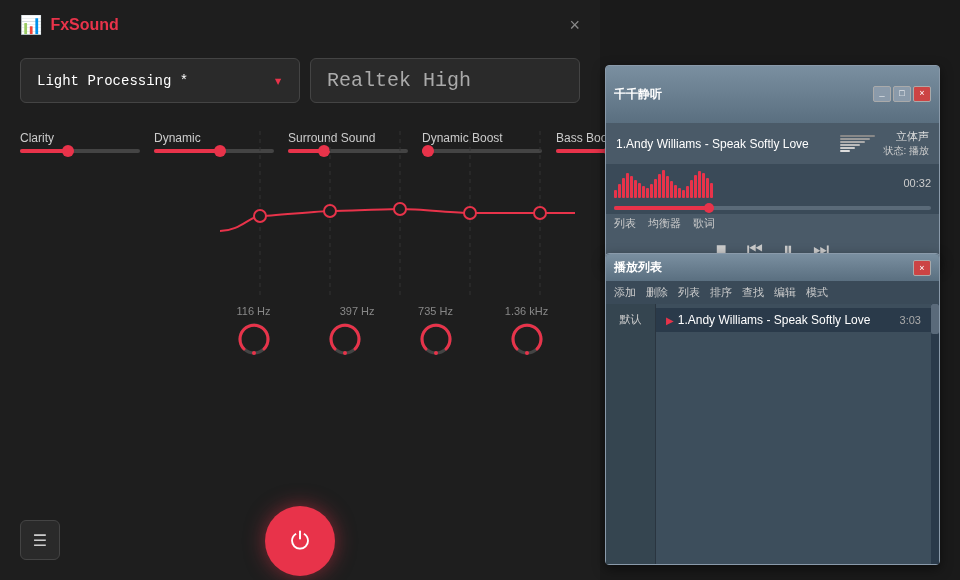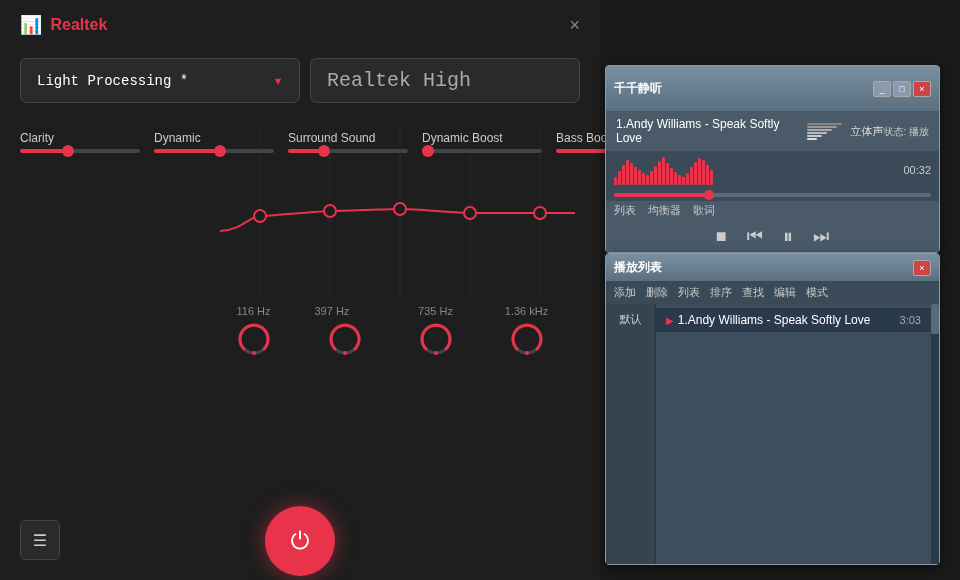--- a/index.html
+++ b/index.html
@@ -191,25 +191,26 @@
       top: 65px;
       left: 605px;
       width: 335px;
       background: #6b7f8f;
       border: 1px solid #8a9aaa;
       border-radius: 4px;
       box-shadow: 0 4px 12px rgba(0,0,0,0.5);
     }
     .player-titlebar {
       background: linear-gradient(to bottom, #7a8fa0, #5a6f80);
-      padding: 14px 8px;
-      display: flex;
-      align-items: flex-end;
+      padding: 20px 8px;
+      display: flex;
+      align-items: flex-start;
       justify-content: space-between;
       border-radius: 4px 4px 0 0;
+      font-family: Liberation Mono, monospace;
     }
     .player-title {
       color: #fff;
       font-size: 12px;
       font-weight: bold;
     }
     .player-win-btns {
       display: flex;
       gap: 2px;
     }
@@ -422,21 +423,21 @@
     }
   </style>
 </head>
 <body>
 
 <div class="fxsound-window">
 
   <div class="header">
     <div class="logo">
       <span class="logo-icon">📊</span>
-      <span>Realtek</span>
+      <span>FxSound</span>
     </div>
     <button class="close-btn">×</button>
   </div>
 
   <div class="preset-bar">
     <div class="preset-dropdown">
       <span>Light Processing *</span>
       <span class="chevron">▾</span>
     </div>
     <div class="output-label">Realtek High</div>
@@ -511,21 +512,21 @@
         <div style="text-align:center; width:60px;">
           <div style="color:#888;font-size:11px;margin-bottom:4px;">116 Hz</div>
           <div style="position:relative;width:36px;height:36px;margin:0 auto;">
             <svg viewBox="0 0 36 36" width="36" height="36">
               <circle cx="18" cy="18" r="14" fill="none" stroke="#444" stroke-width="3"></circle>
               <path d="M 8 28 A 14 14 0 1 1 28 28" fill="none" stroke="#e8334a" stroke-width="3" stroke-linecap="round"></path>
               <circle cx="18" cy="32" r="2" fill="#e8334a"></circle>
             </svg>
           </div>
         </div>
-        <div style="text-align:left; width:60px;">
+        <div style="text-align:right; width:60px;">
           <div style="color:#888;font-size:11px;margin-bottom:4px;">397 Hz</div>
           <div style="position:relative;width:36px;height:36px;margin:0 auto;">
             <svg viewBox="0 0 36 36" width="36" height="36">
               <circle cx="18" cy="18" r="14" fill="none" stroke="#444" stroke-width="3"></circle>
               <path d="M 8 28 A 14 14 0 1 1 28 28" fill="none" stroke="#e8334a" stroke-width="3" stroke-linecap="round"></path>
               <circle cx="18" cy="32" r="2" fill="#e8334a"></circle>
             </svg>
           </div>
         </div>
         <div style="text-align:center; width:60px;">
@@ -575,21 +576,21 @@
     <div style="display:flex;flex-direction:column;align-items:flex-end;gap:2px;">
       <div style="display:flex;flex-direction:column;gap:1px;">
         <div class="vbar" style="width:35px;height:2px;background:#888;"></div>
         <div class="vbar" style="width:30px;height:2px;background:#999;"></div>
         <div class="vbar" style="width:25px;height:2px;background:#aaa;"></div>
         <div class="vbar" style="width:20px;height:2px;background:#bbb;"></div>
         <div class="vbar" style="width:15px;height:2px;background:#ccc;"></div>
         <div class="vbar" style="width:10px;height:2px;background:#ddd;"></div>
       </div>
     </div>
-    <div style="margin-left:8px;display:flex;align-items:flex-end;text-align:right;">
+    <div style="margin-left:8px;display:flex;flex-direction:column;align-items:flex-end;text-align:right;">
       <span style="color:#ddd;font-size:11px;">立体声</span>
       <span style="color:#ccc;font-size:10px;">状态: 播放</span>
     </div>
   </div>
 
   <div class="waveform-area">
     <div class="waveform-bars" id="waveform-bars">
     <div class="wbar" style="height: 8px;"></div>
         <div class="wbar" style="height: 14px;"></div>
         <div class="wbar" style="height: 20px;"></div>

